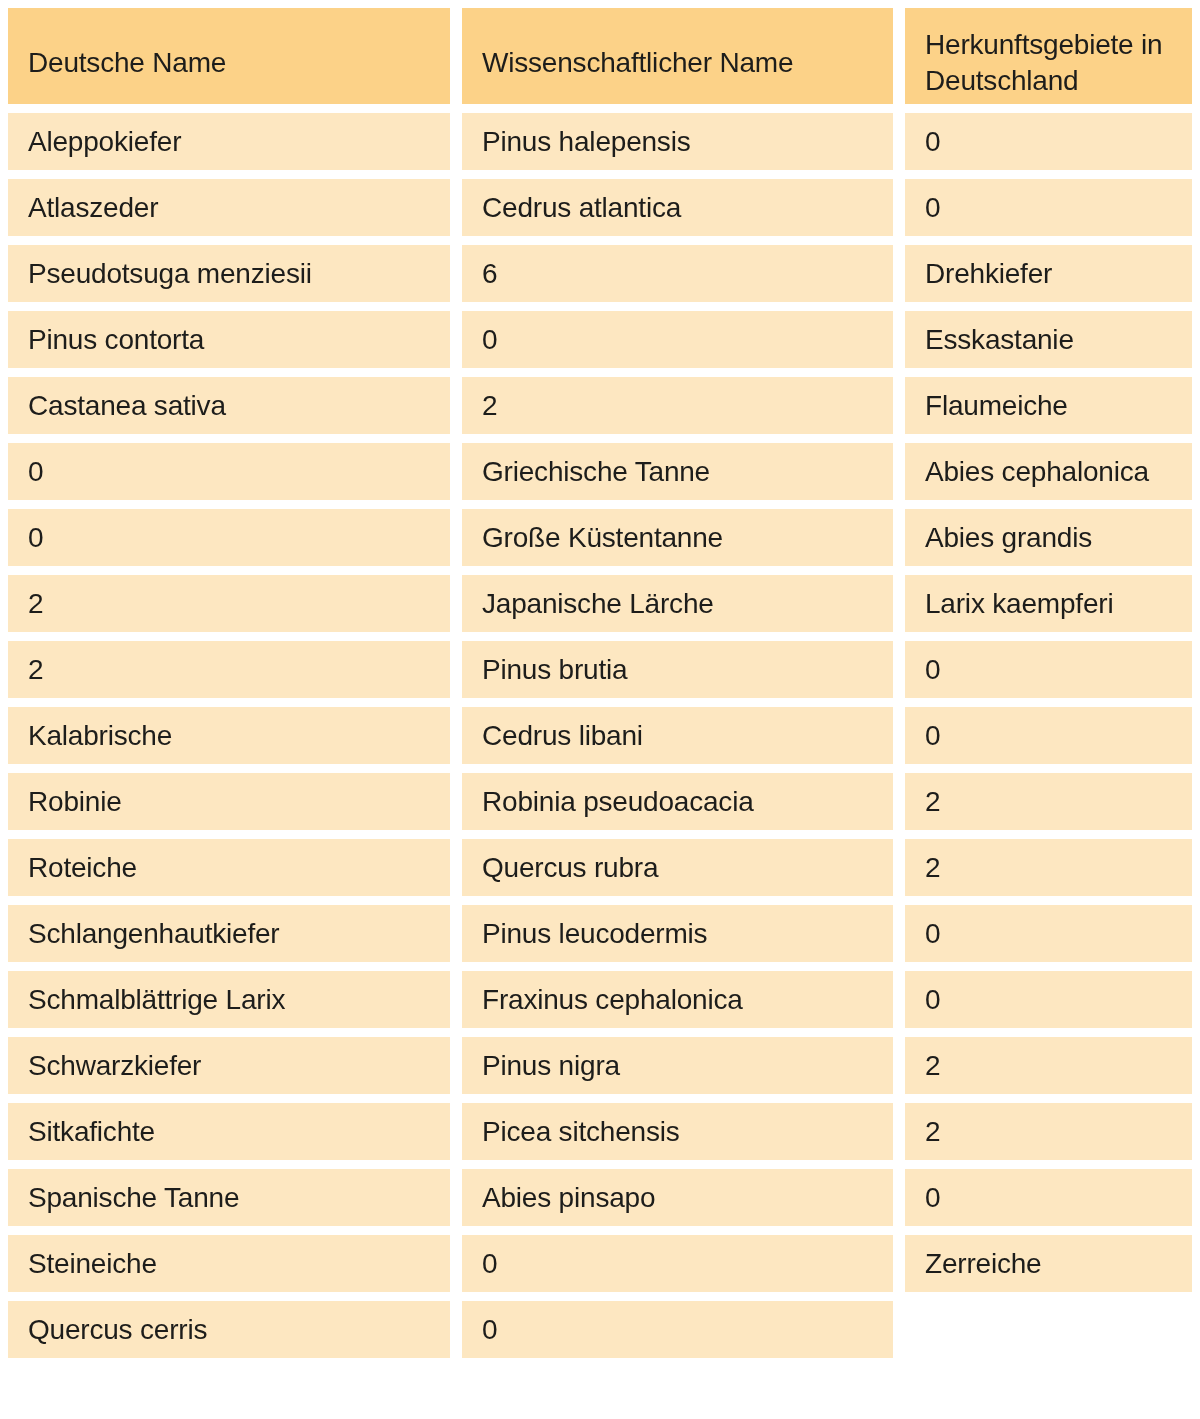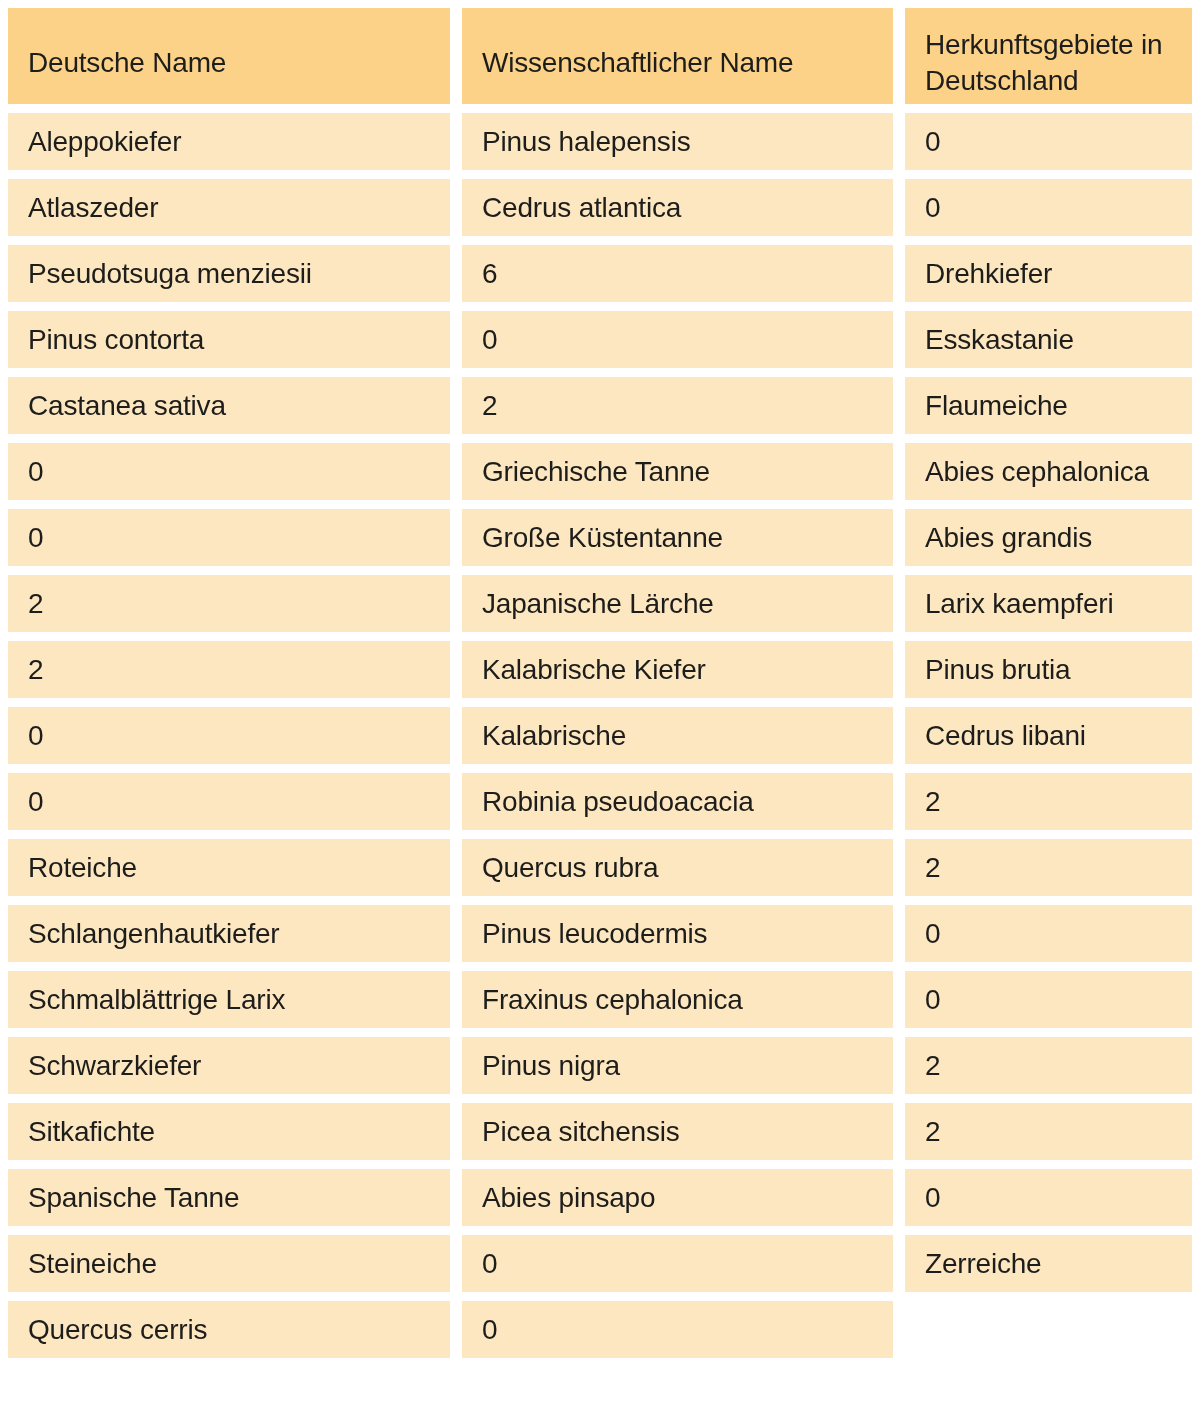--- a/index.html
+++ b/index.html
@@ -82,28 +82,28 @@
   <div class="cell">0</div>
 
   <div class="cell">Große Küstentanne</div>
   <div class="cell">Abies grandis</div>
   <div class="cell">2</div>
 
   <div class="cell">Japanische Lärche</div>
   <div class="cell">Larix kaempferi</div>
   <div class="cell">2</div>
 
-  <div class="cell">Kalabrische Kiefer</div>
   <div class="cell">Pinus brutia</div>
   <div class="cell">0</div>
 
   <div class="cell">Kalabrische</div>
   <div class="cell">Cedrus libani</div>
   <div class="cell">0</div>
 
+  <div class="cell">Robinie</div>
   <div class="cell">Robinia pseudoacacia</div>
   <div class="cell">2</div>
 
   <div class="cell">Roteiche</div>
   <div class="cell">Quercus rubra</div>
   <div class="cell">2</div>
 
   <div class="cell">Schlangenhautkiefer</div>
   <div class="cell">Pinus leucodermis</div>
   <div class="cell">0</div>

